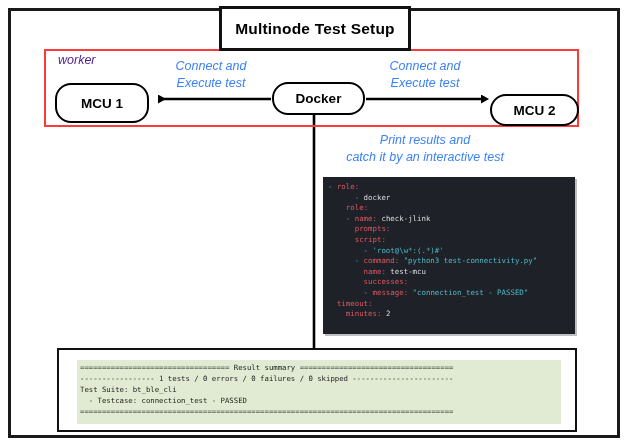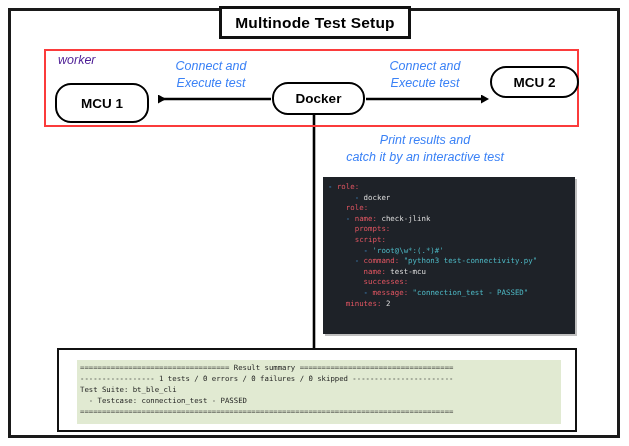--- a/index.html
+++ b/index.html
@@ -4,40 +4,40 @@
 <style>
   html,body{margin:0;padding:0;background:#ffffff;}
   body{width:629px;height:446px;position:relative;overflow:hidden;
        font-family:"Liberation Sans",sans-serif;}
 
   
   #outer-frame{position:absolute;left:8px;top:8px;width:612px;height:430px;
                border:3px solid #1a1a1a;box-sizing:border-box;}
 
   
-  #title-box{position:absolute;left:219px;top:6px;width:192px;height:33px;
+  #title-box{position:absolute;left:219px;top:6px;width:192px;height:45px;
              background:#ffffff;border:3px solid #111111;box-sizing:border-box;
              display:flex;align-items:center;justify-content:center;z-index:20;}
   #title-box .t{font-size:15.5px;font-weight:bold;color:#000;letter-spacing:.2px;
                 white-space:nowrap;}
 
   
   #worker-box{position:absolute;left:44px;top:49px;width:535px;height:78px;
               border:2px solid #fb3b3b;box-sizing:border-box;background:transparent;z-index:6;}
   #worker-label{position:absolute;left:58px;top:53px;font-size:12.5px;
                 font-style:italic;color:#4c1d95;z-index:8;}
 
   
   .node{position:absolute;background:#ffffff;border:2.6px solid #000;
         border-radius:16px;box-sizing:border-box;display:flex;
         align-items:center;justify-content:center;z-index:10;}
   .node .lbl{font-size:13.5px;font-weight:bold;color:#000;white-space:nowrap;}
   #node-mcu1{left:55px;top:83px;width:94px;height:40px;}
   #node-docker{left:272px;top:82px;width:93px;height:33px;}
-  #node-mcu2{left:490px;top:66px;width:89px;height:32px;}
+  #node-mcu2{left:490px;top:94px;width:89px;height:32px;}
 
   
   svg.wires{position:absolute;left:0;top:0;width:629px;height:446px;
             overflow:visible;z-index:5;}
 
   
   .edge-label{position:absolute;font-size:12.5px;font-style:italic;color:#3b82f6;
               text-align:center;line-height:1.32;white-space:nowrap;z-index:9;}
   #lbl-left{left:146px;top:58px;width:130px;}
   #lbl-right{left:360px;top:58px;width:130px;}
@@ -121,20 +121,21 @@
     <div class="ln"><span class="v">      </span><span class="d">- </span><span class="v">docker</span></div>
     <div class="ln"><span class="v">    </span><span class="k">role</span><span class="k">:</span></div>
     <div class="ln"><span class="v">    </span><span class="d">- </span><span class="k">name</span><span class="k">: </span><span class="v">check-jlink</span></div>
     <div class="ln"><span class="v">      </span><span class="k">prompts</span><span class="k">:</span></div>
     <div class="ln"><span class="v">      </span><span class="k">script</span><span class="k">:</span></div>
     <div class="ln"><span class="v">        </span><span class="d">- </span><span class="s">'root@\w*:(.*)#'</span></div>
     <div class="ln"><span class="v">      </span><span class="d">- </span><span class="k">command</span><span class="k">: </span><span class="s">"python3 test-connectivity.py"</span></div>
     <div class="ln"><span class="v">        </span><span class="k">name</span><span class="k">: </span><span class="v">test-mcu</span></div>
     <div class="ln"><span class="v">        </span><span class="k">successes</span><span class="k">:</span></div>
     <div class="ln"><span class="v">        </span><span class="d">- </span><span class="k">message</span><span class="k">: </span><span class="s">"connection_test - PASSED"</span></div>
+    <div class="ln"><span class="v">  </span><span class="k">timeout</span><span class="k">:</span></div>
     <div class="ln"><span class="v">    </span><span class="k">minutes</span><span class="k">: </span><span class="v">2</span></div>
   </div>
 
 <div id="result-box">
   <div id="result-inner">
       <div class="ln">================================== Result summary ===================================</div>
       <div class="ln">----------------- 1 tests / 0 errors / 0 failures / 0 skipped -----------------------</div>
       <div class="ln">Test Suite: bt_ble_cli</div>
       <div class="ln">  - Testcase: connection_test - PASSED</div>
       <div class="ln">=====================================================================================</div>

